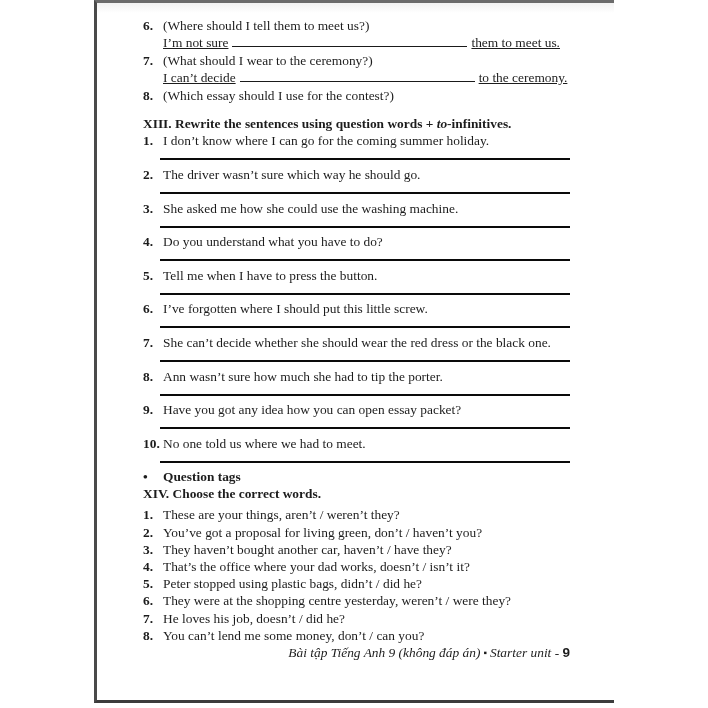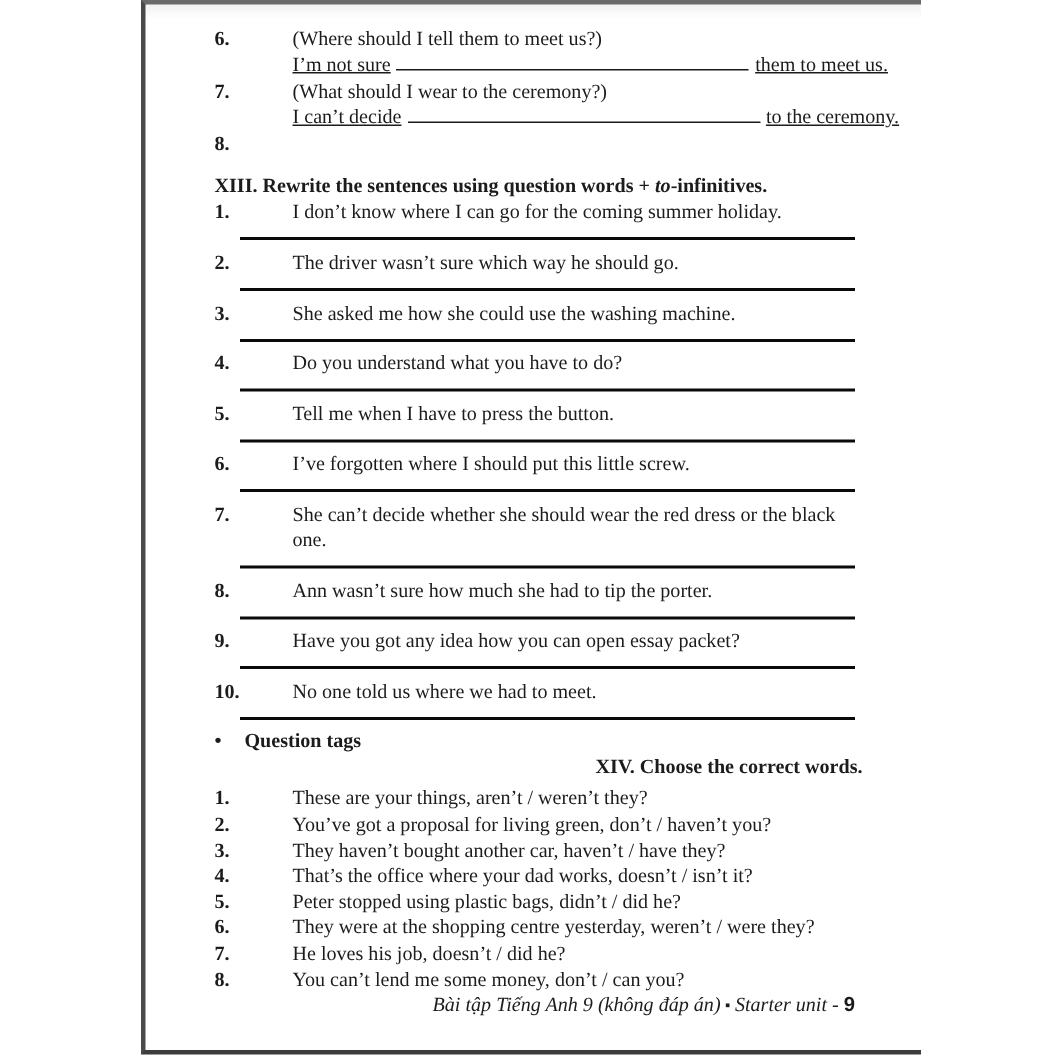--- a/index.html
+++ b/index.html
@@ -28,21 +28,21 @@
     width: 432px;
     font-size: 13.4px;
     line-height: 17.4px;
   }
   .item { display: flex; }
   .num {
     flex: 0 0 20px;
     font-weight: bold;
     white-space: nowrap;
   }
-  .itext { flex: 1; margin-left: 32px; }
+  .itext { flex: 1; }
   
   .fill-item .ln2 { white-space: nowrap; text-decoration: underline; }
   .blank {
     display: inline-block;
     width: 235px; height: 11px;
     border-bottom: 1.8px solid #1a1a1a;
     margin: 0 4px;
   }
   
   .sec-heading {
@@ -64,21 +64,20 @@
     display: flex;
     font-weight: bold;
     margin-top: 5.5px;
     line-height: 17px;
   }
   .bullet-glyph { flex: 0 0 20px; }
   .sec14-heading {
     font-weight: bold;
     line-height: 17px;
     margin-bottom: 4px;
-    text-align: right;
   }
   .q14 { line-height: 17.2px; }
   .q14 .choices { font-weight: normal; }
   
   .footer {
     width: 427px;
     text-align: right;
     font-style: italic;
     margin-top: 0;
     line-height: 17px;
@@ -116,21 +115,21 @@
   <div class="fill-item item">
     <span class="num">7.</span>
     <span class="itext">
       <span>(What should I wear to the ceremony?)</span><br>
       <span class="ln2"><span>I can’t decide</span><span class="blank"></span><span>to the ceremony.</span></span>
     </span>
   </div>
   <div class="fill-item item">
     <span class="num">8.</span>
     <span class="itext">
-      <br>
+      <span>(Which essay should I use for the contest?)</span><br>
     </span>
   </div>
 
   <div class="sec-heading"><span>XIII. Rewrite the sentences using question words + </span><span class="ital">to</span><span>-infinitives.</span></div>
 
   <div class="q13">
     <div class="item">
         <span class="num">1.</span>
         <span class="itext">I don’t know where I can go for the coming summer holiday.</span>
       </div>

